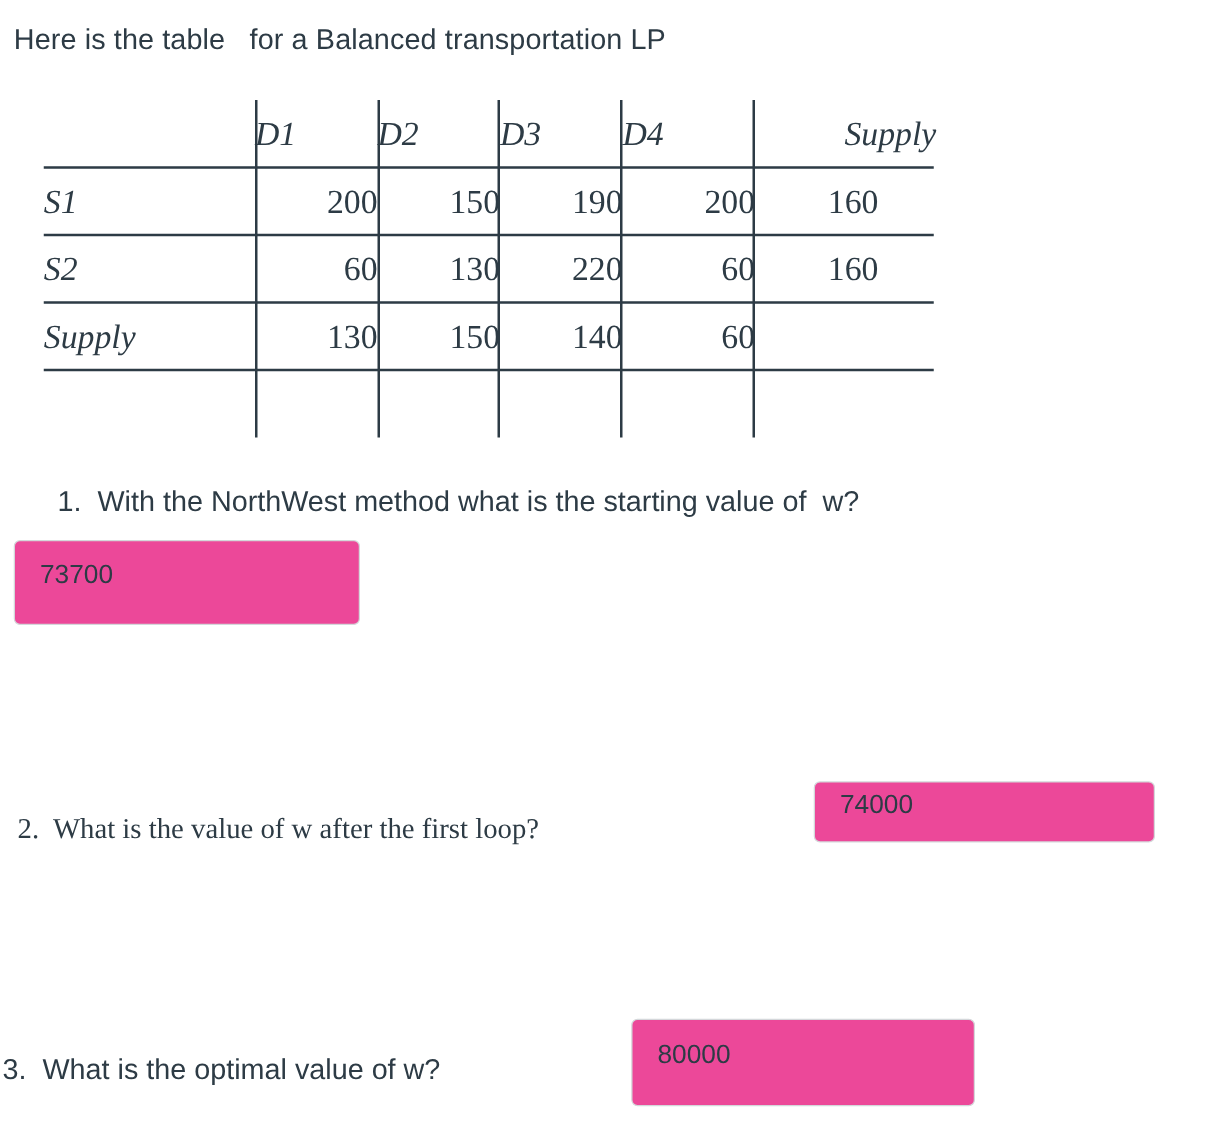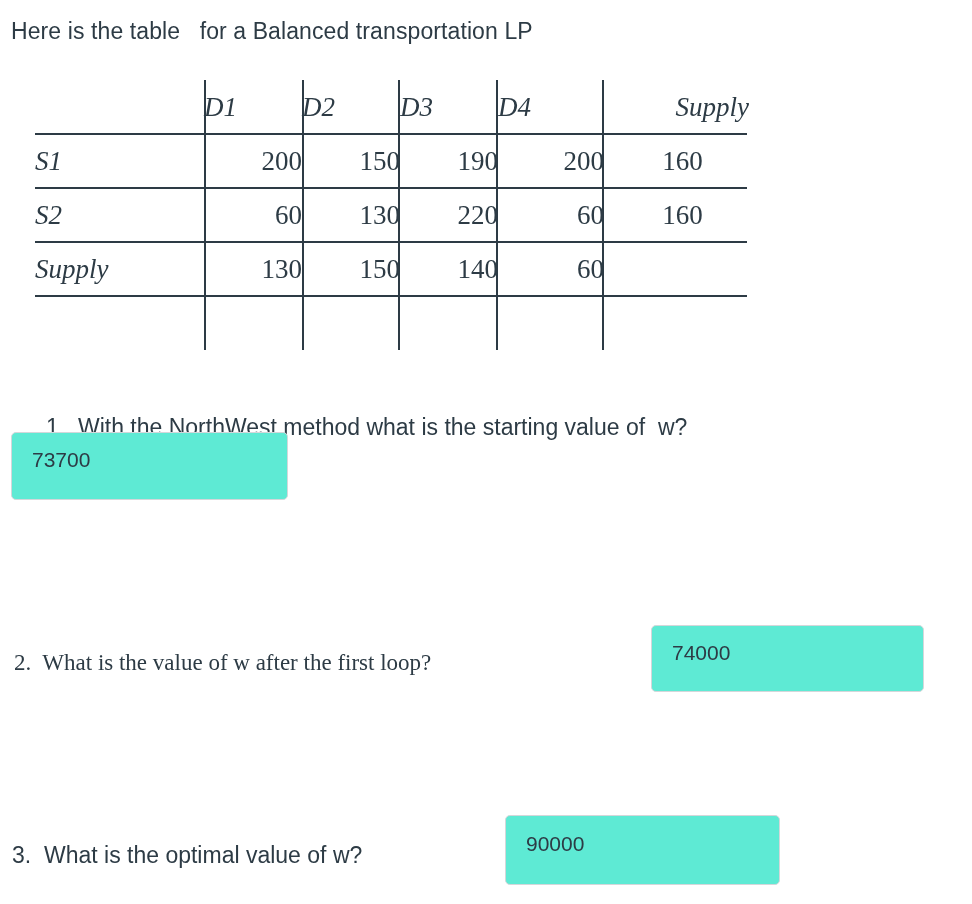--- a/index.html
+++ b/index.html
@@ -96,41 +96,41 @@
   }
 
   
   .q {
     position: absolute;
     font-size: 23px;
     line-height: 30px;
     color: #2d3b45;
     white-space: pre;
   }
-  .q1 { left: 46px;  top: 412px; }
+  .q1 { left: 46px;  top: 386px; }
   .q2 { left: 14px;  top: 648px; font-family: Liberation Serif, serif; }
-  .q3 { left: 12px;  top: 840px; }
+  .q3 { left: 2px;  top: 840px; }
 
   
   .answer-box {
     position: absolute;
-    background: #5eead4;
+    background: #ec4899;
     border: 1px solid #d4d7da;
     border-radius: 5px;
     box-sizing: border-box;
     font-family: "Liberation Sans", sans-serif;
     font-size: 21px;
     color: #2d3b45;
     padding: 0 0 12px 20px;
     display: flex;
     align-items: center;
     outline: none;
   }
   #ans1 { left: 11px;  top: 432px; width: 277px; height: 68px; }
-  #ans2 { left: 651px; top: 625px; width: 273px; height: 67px; }
+  #ans2 { left: 651px; top: 625px; width: 273px; height: 49px; }
   #ans3 { left: 505px; top: 815px; width: 275px; height: 70px; }
 </style>
 </head>
 <body>
 
 <div class="intro">Here is the table   for a Balanced transportation LP</div>
 
 <div class="lp-table">
 
   <div class="vline" style="left:169px;"></div>
@@ -190,13 +190,13 @@
   </table>
 </div>
 
 <div class="q q1">1.  With the NorthWest method what is the starting value of  w?</div>
 <div class="answer-box" id="ans1">73700</div>
 
 <div class="q q2">2.  What is the value of w after the first loop?</div>
 <div class="answer-box" id="ans2">74000</div>
 
 <div class="q q3">3.  What is the optimal value of w?</div>
-<div class="answer-box" id="ans3">90000</div>
+<div class="answer-box" id="ans3">80000</div>
 
 </body></html>

